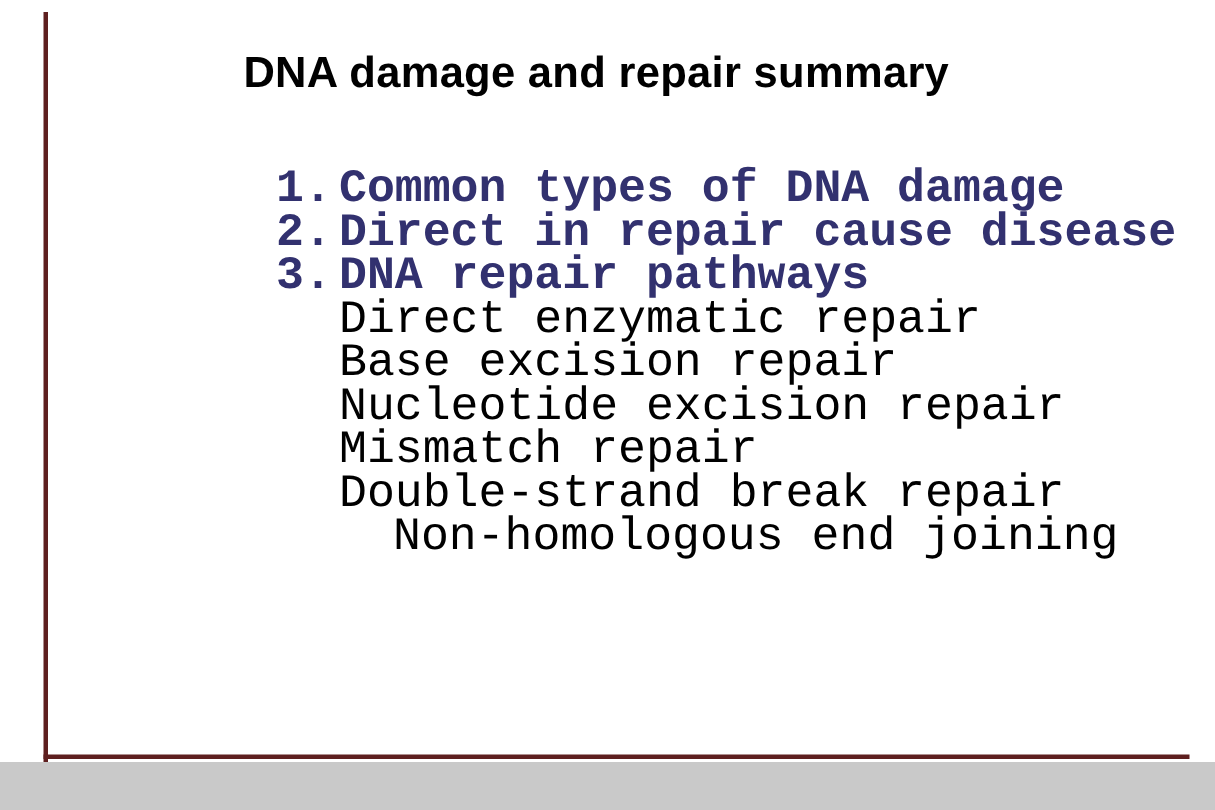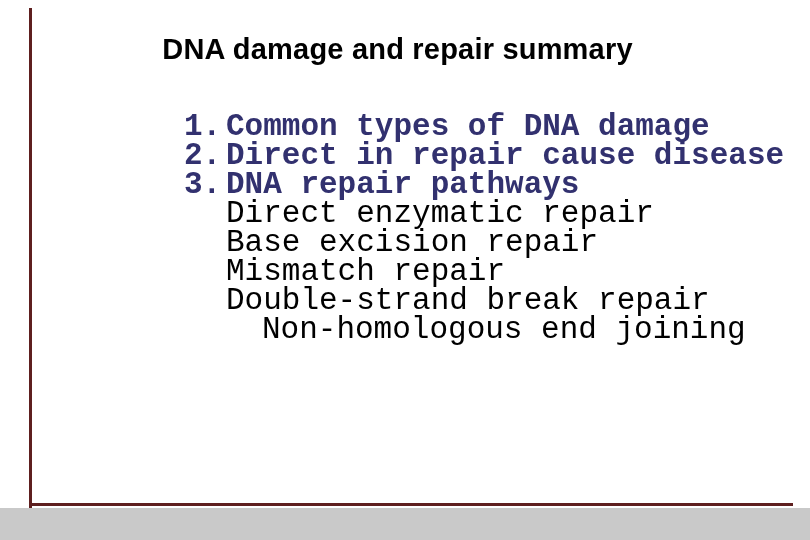--- a/index.html
+++ b/index.html
@@ -92,19 +92,20 @@
     </div>
     <div class="row numbered">
       <span class="num">2.</span><span>Direct in repair cause disease</span>
     </div>
     <div class="row numbered">
       <span class="num">3.</span><span>DNA repair pathways</span>
     </div>
 
     <div class="row sub">Direct enzymatic repair</div>
     <div class="row sub">Base excision repair</div>
+    <div class="row sub">Nucleotide excision repair</div>
     <div class="row sub">Mismatch repair</div>
     <div class="row sub">Double-strand break repair</div>
 
     <div class="row nested">Non-homologous end joining</div>
 
   </div>
 </div>
 
 </body></html>

